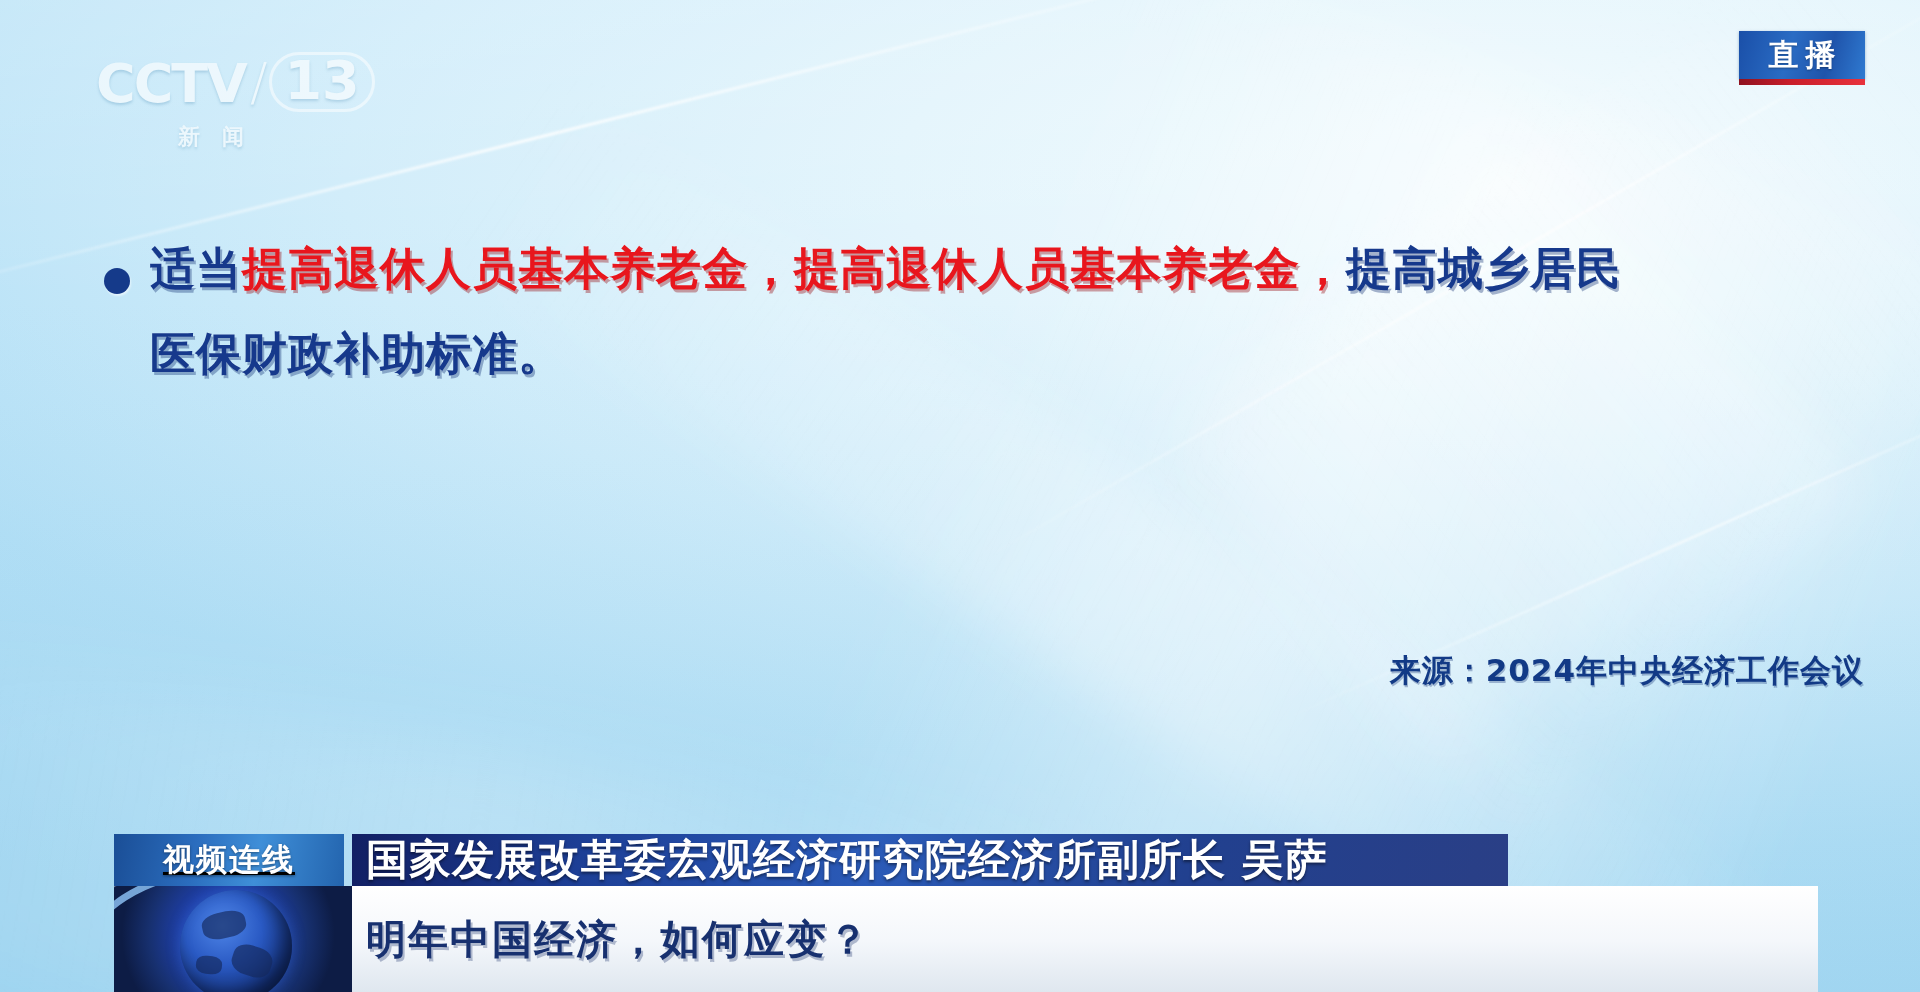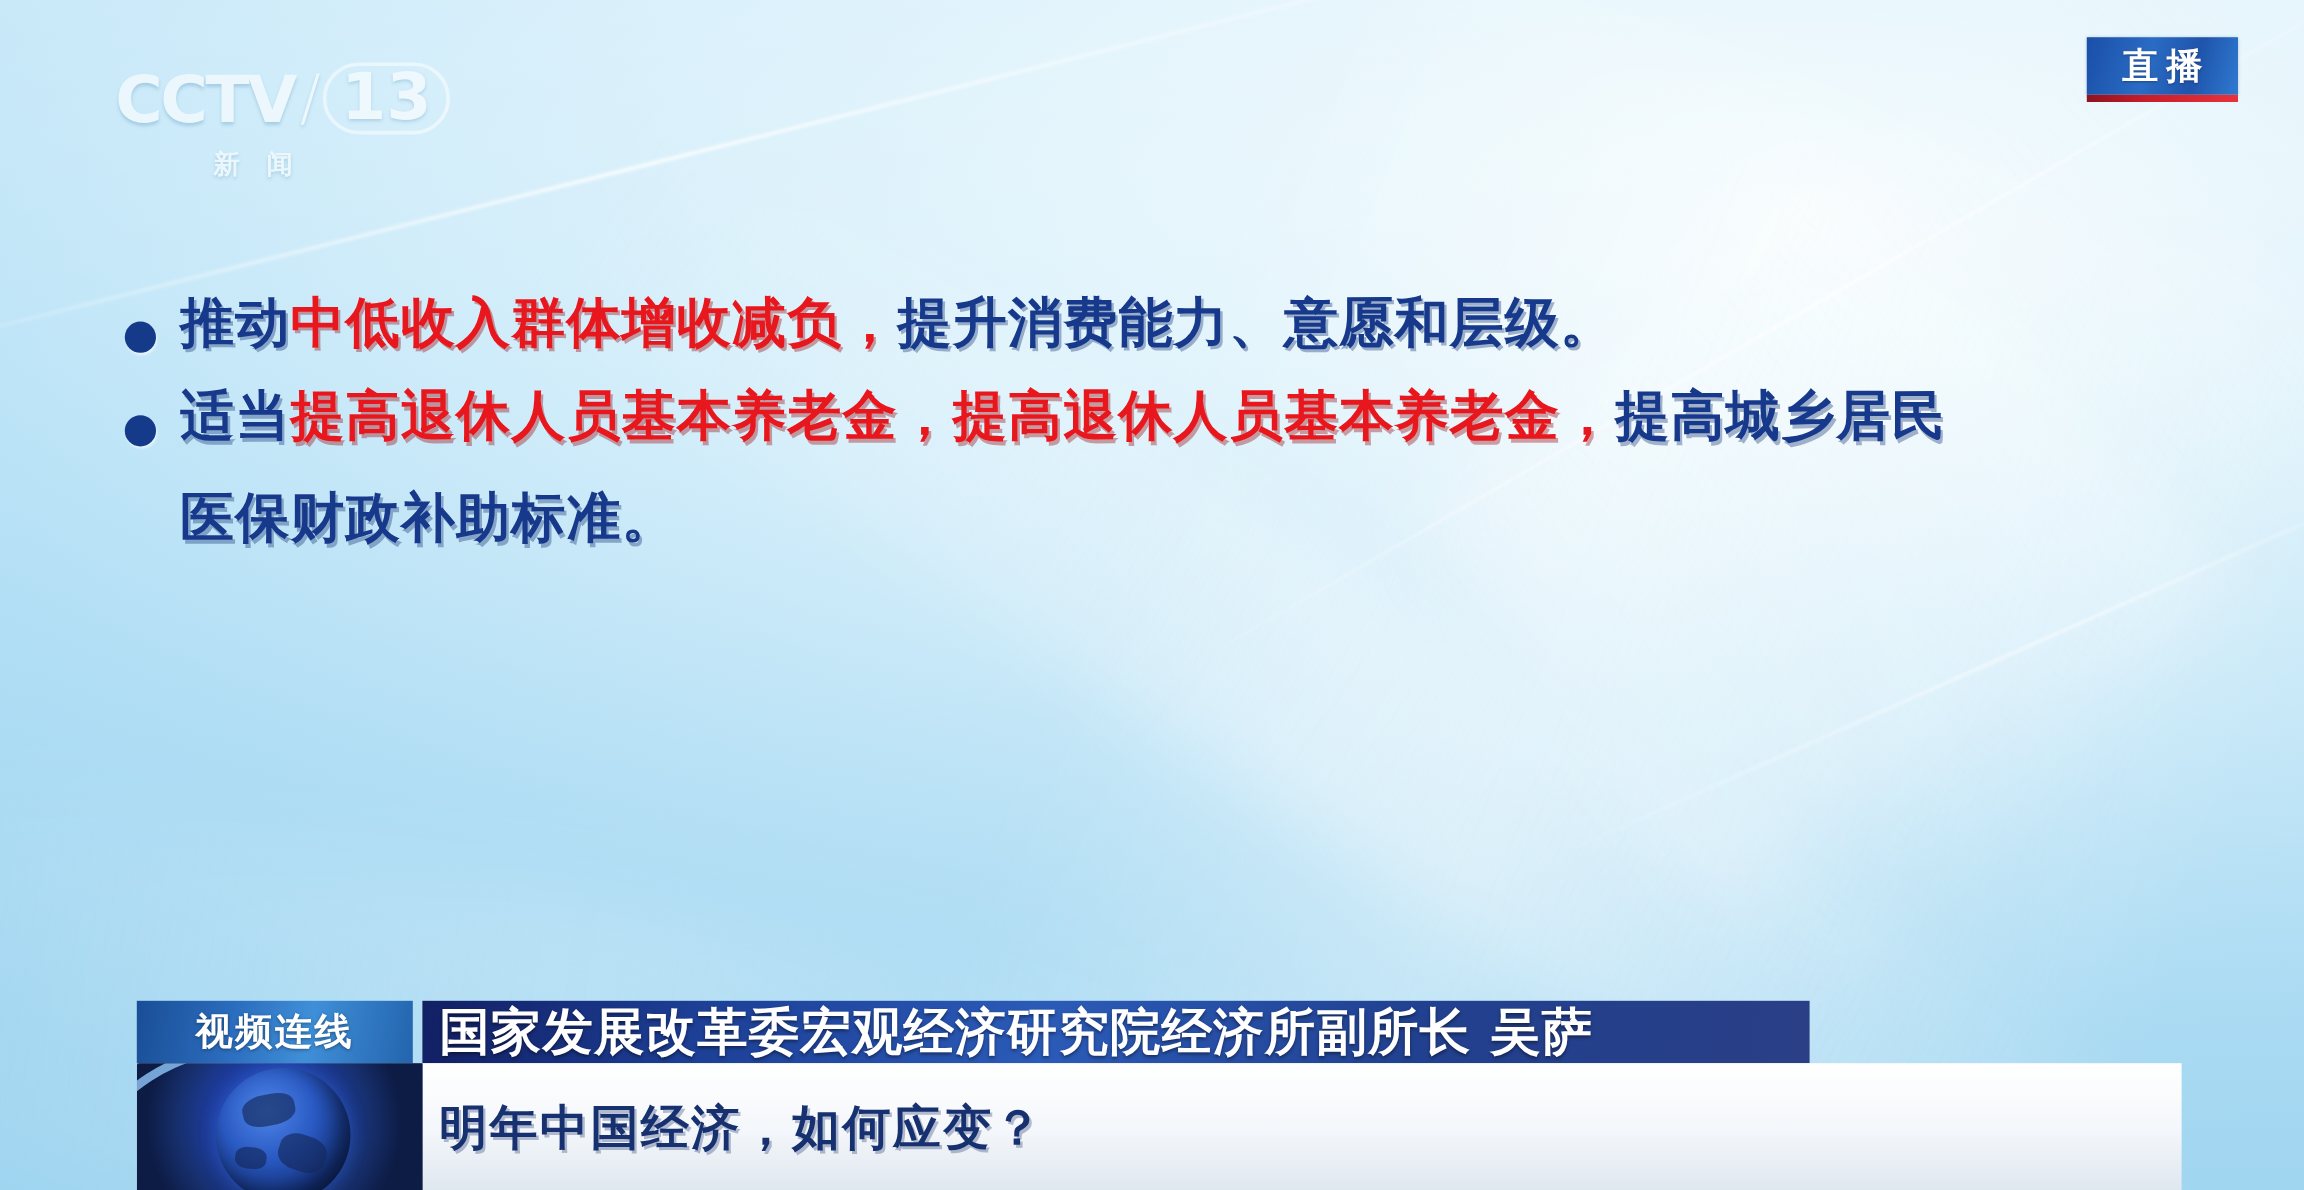--- a/index.html
+++ b/index.html
@@ -103,21 +103,21 @@
     font-size:31px;font-weight:bold;color:#123a86;letter-spacing:1px;
     text-shadow:1px 2px 0 rgba(10,40,110,.3);
   }
 
   
   #lower-third{position:absolute;left:0;bottom:0;width:1920px;height:158px;}
 
   #video-link-tab{
     position:absolute;left:114px;top:0;width:230px;height:52px;
     background:linear-gradient(100deg,#1a4e96 0%,#2b6dbe 35%,#3f8fd8 62%,#2364ae 100%);
-    display:flex;align-items:center;justify-content:center;
+    display:flex;align-items:center;justify-content:center;text-decoration:underline;
   }
   #video-link-tab .lbl{
     color:#ffffff;font-size:31px;font-weight:bold;letter-spacing:2px;
     text-shadow:0 1px 3px rgba(0,0,0,.4);
   }
 
   #guest-bar{
     position:absolute;left:352px;top:0;width:1156px;height:52px;
     background:linear-gradient(100deg,#121f63 0%,#1d3f96 20%,#2b5bb8 45%,#21408f 72%,#2a3f86 100%);
     display:flex;align-items:center;
@@ -199,32 +199,27 @@
 
   <div id="live-badge">
     <span class="lbl">直播</span>
     <span class="redbar"></span>
   </div>
 
   <div id="content">
       <div class="bullet-row">
         <span class="dot"></span>
         <div class="lines">
-          <div class="line"><span class="tb">推动</span><span class="tr">中低收入群体增收减负，</span><span class="tb">提升消费能力、意愿和层级。</span></div>
-        </div>
-      </div>
-      <div class="bullet-row">
-        <span class="dot"></span>
-        <div class="lines">
           <div class="line"><span class="tb">适当</span><span class="tr">提高退休人员基本养老金，提高退休人员基本养老金，</span><span class="tb">提高城乡居民</span></div>
           <div class="line"><span class="tb">医保财政补助标准。</span></div>
         </div>
       </div>
     </div>
 
+  <div id="source">来源：2024年中央经济工作会议</div>
 
   <div id="lower-third">
 
     <div id="video-link-tab">
       <span class="lbl">视频连线</span>
     </div>
 
     <div id="guest-bar">
       <span class="lbl">国家发展改革委宏观经济研究院经济所副所长 吴萨</span>
     </div>

